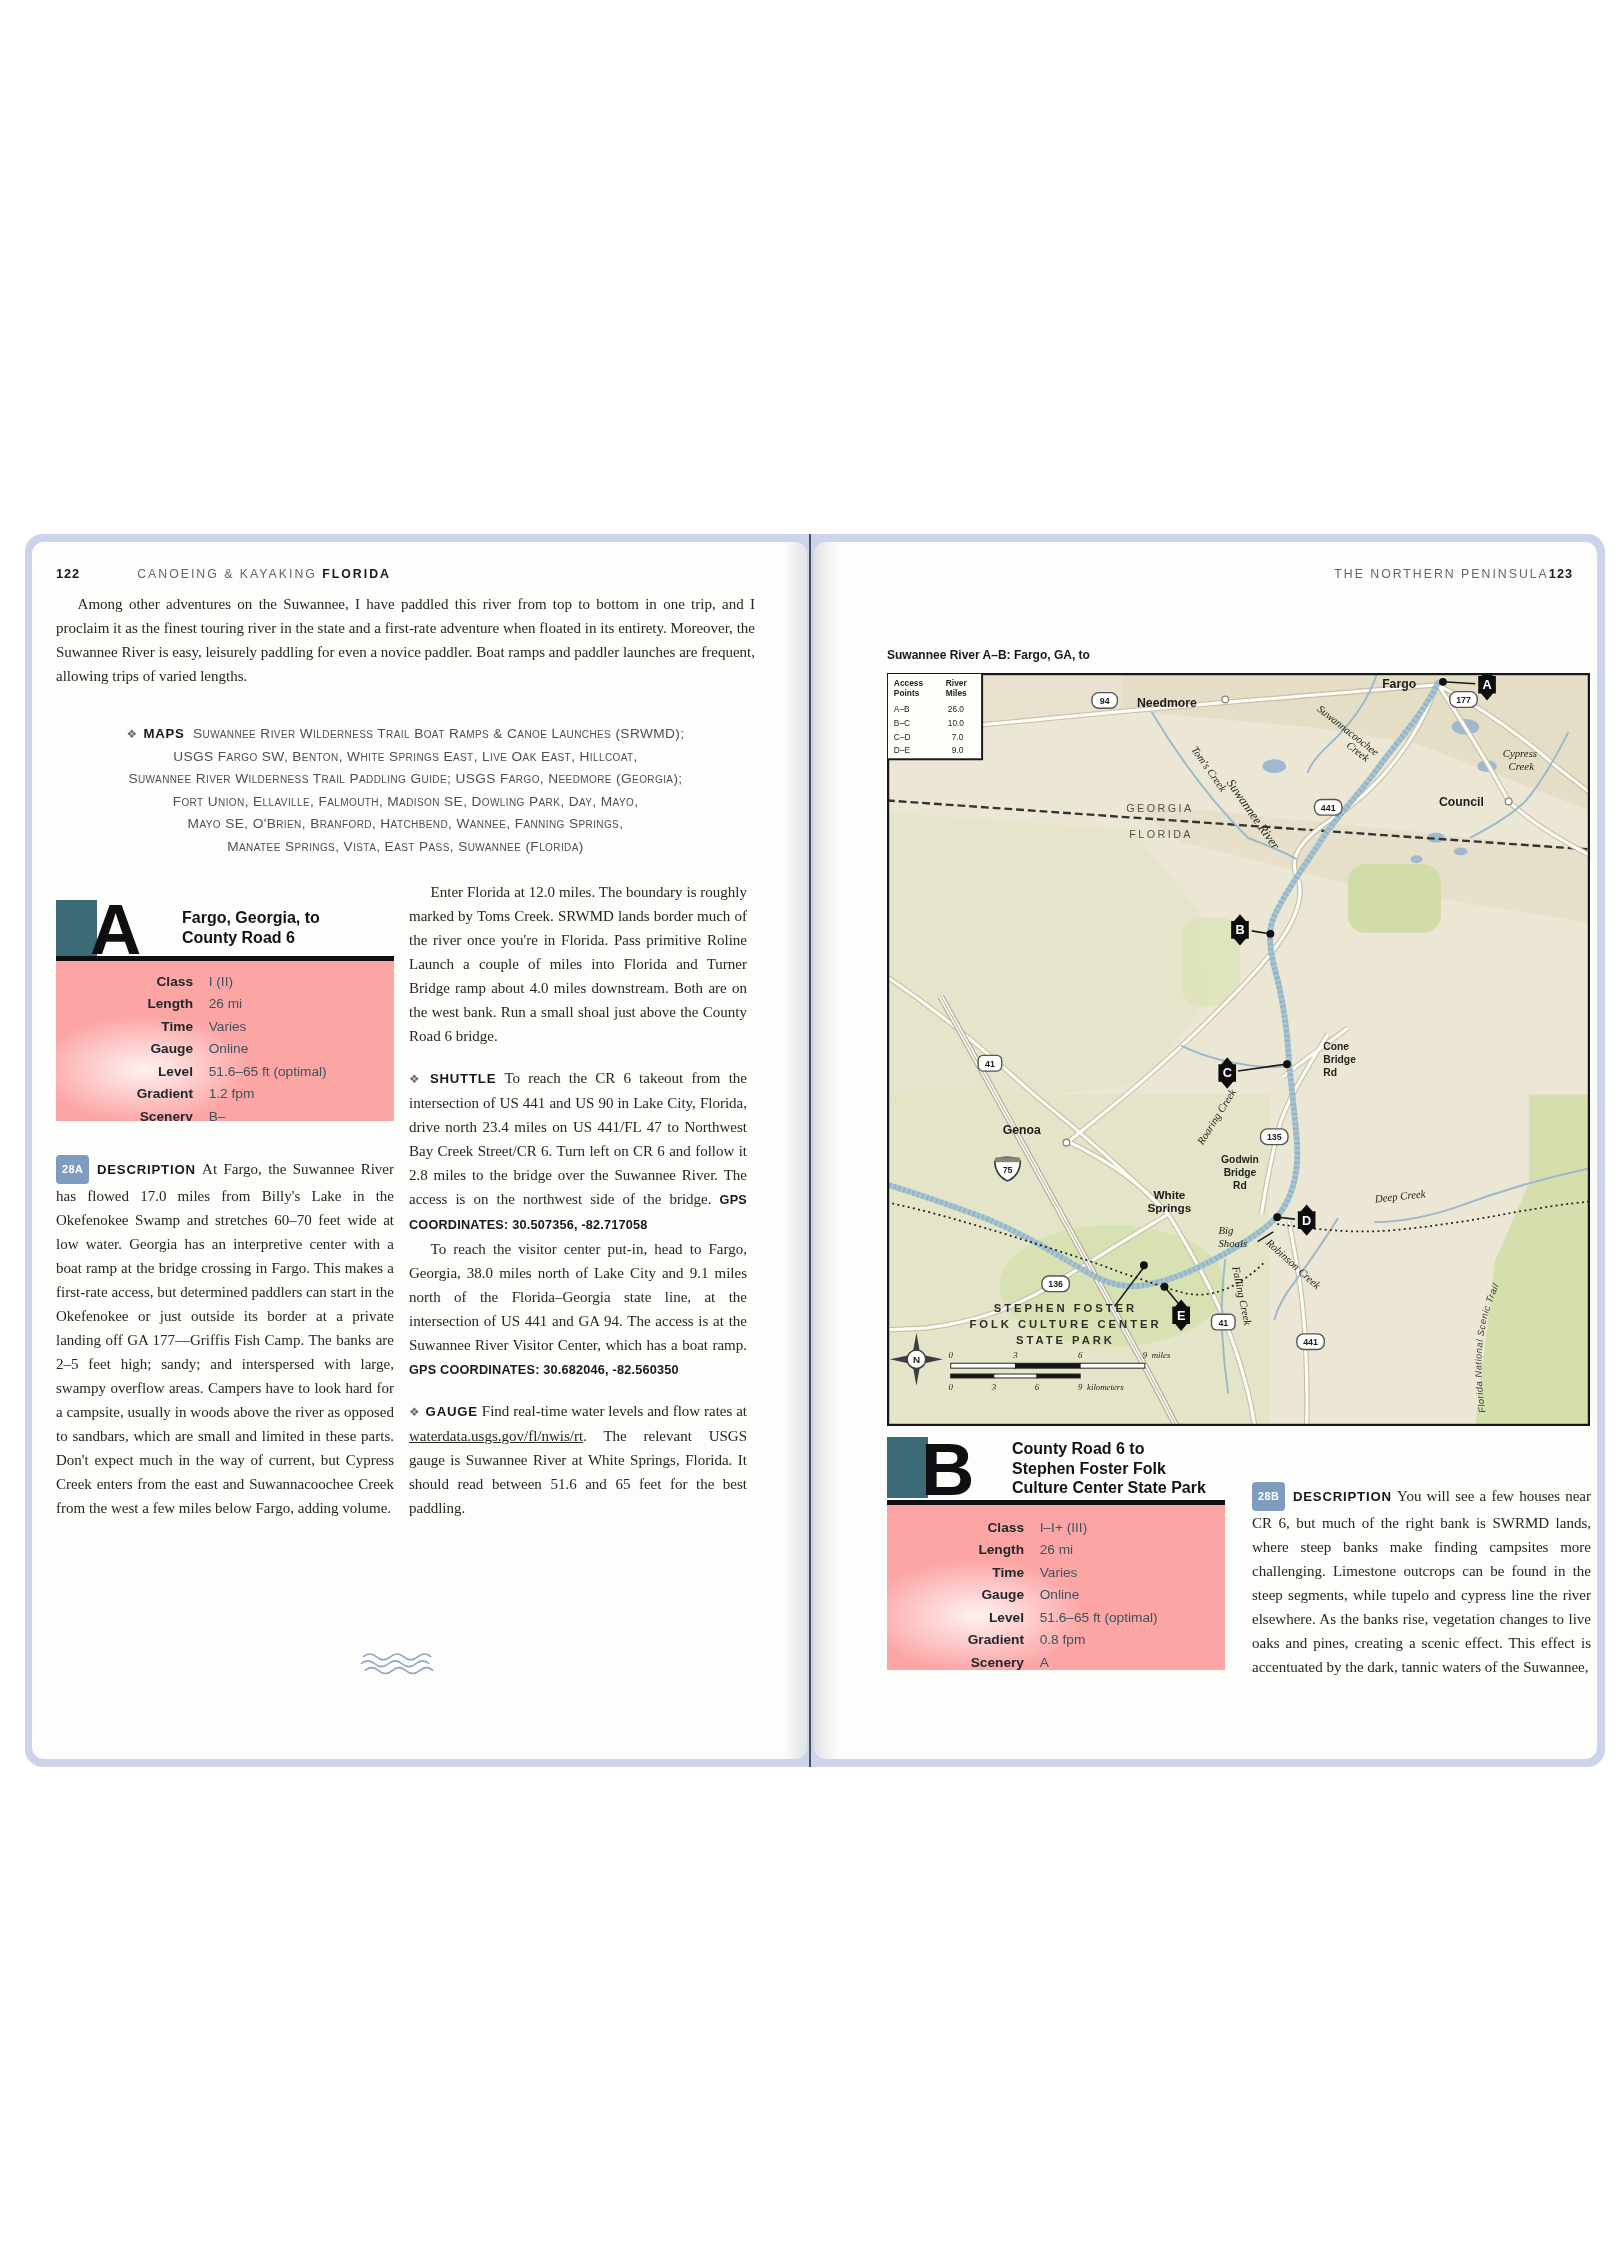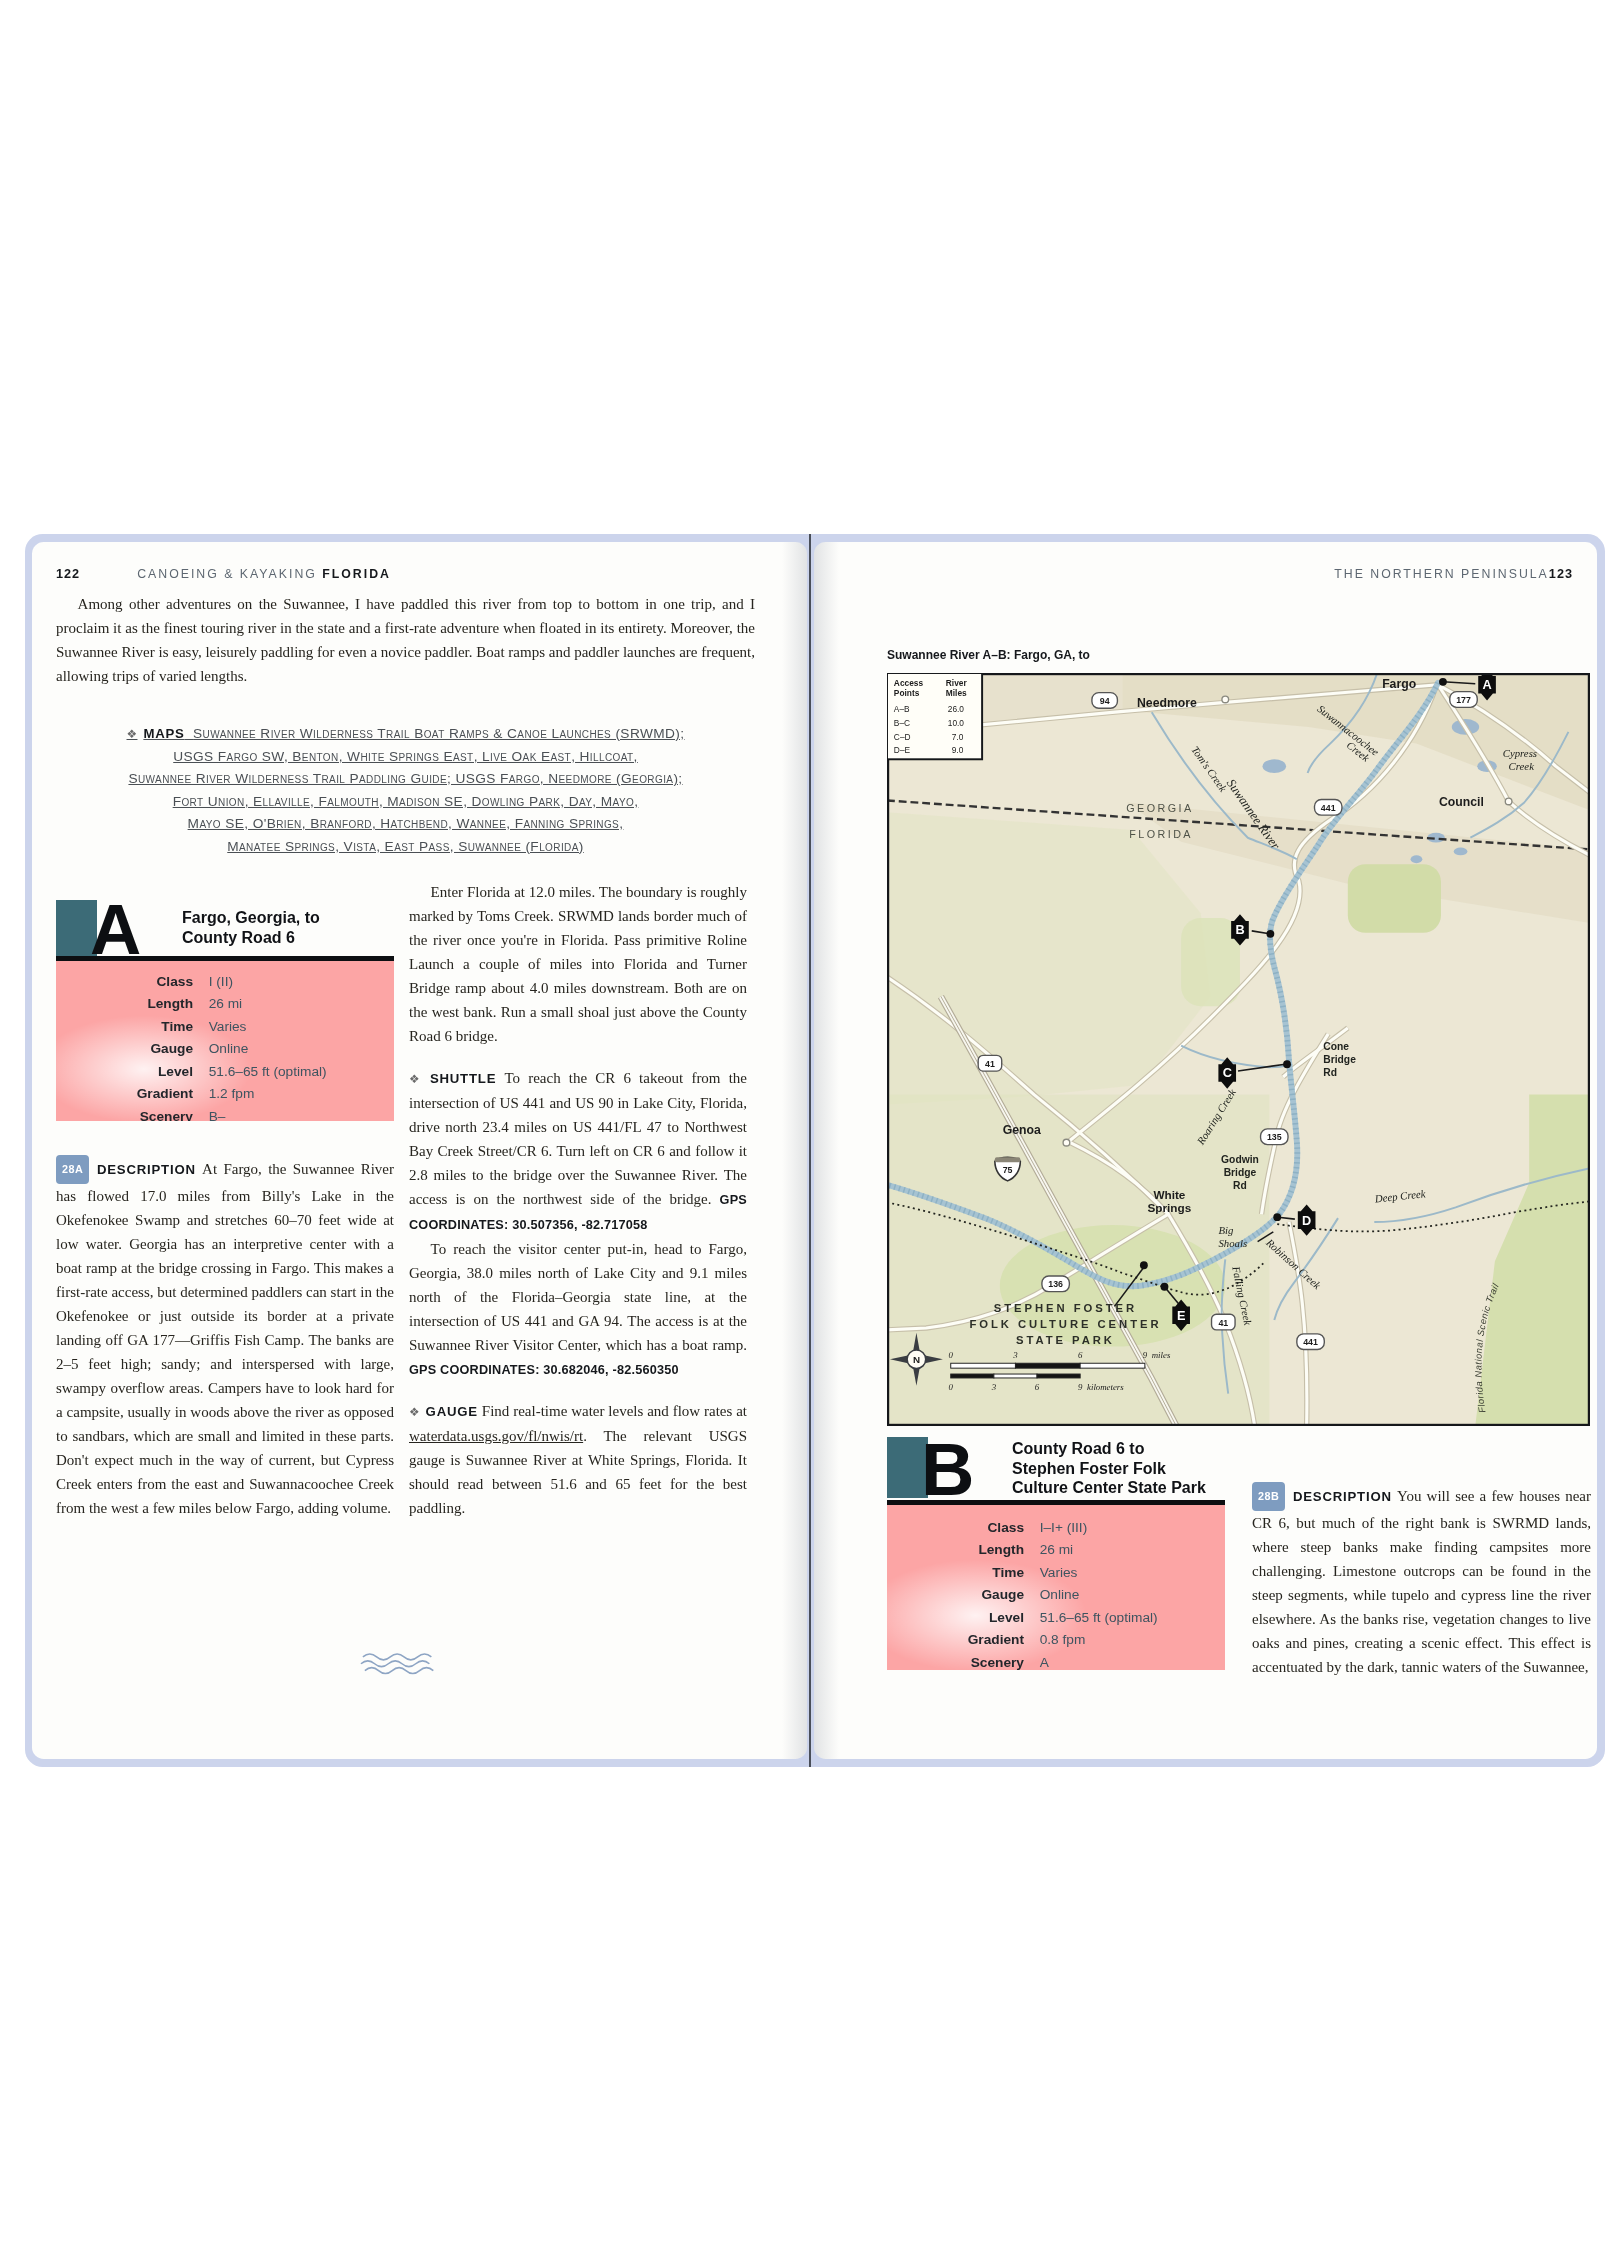--- a/index.html
+++ b/index.html
@@ -71,21 +71,21 @@
   <div class="gutter"></div>
 </div>
 
 <div class="abs" style="left:56px;top:567px;display:flex;align-items:baseline;gap:57px;">
   <span class="pagenum">122</span>
   <span class="runhead"><span>CANOEING &amp; KAYAKING</span>&nbsp;<span class="runbold">FLORIDA</span></span>
 </div>
 
 <p class="abs body-text indent" style="left:56px;top:592px;width:699px;margin:0;">Among other adventures on the Suwannee, I have paddled this river from top to bottom in one trip, and I proclaim it as the finest touring river in the state and a first-rate adventure when floated in its entirety. Moreover, the Suwannee River is easy, leisurely paddling for even a novice paddler. Boat ramps and paddler launches are frequent, allowing trips of varied lengths.</p>
 
-<div class="abs mapsblock" style="left:56px;top:723px;width:699px;text-decoration:underline;">
+<div class="abs mapsblock" style="left:56px;top:723px;width:699px;">
   <div><span class="compass-glyph">❖</span><span class="seclabel">MAPS</span>&nbsp;&nbsp;<span>Suwannee River Wilderness Trail Boat Ramps &amp; Canoe Launches (SRWMD);</span></div>
   <div>USGS Fargo SW, Benton, White Springs East, Live Oak East, Hillcoat,</div>
   <div>Suwannee River Wilderness Trail Paddling Guide; USGS Fargo, Needmore (Georgia);</div>
   <div>Fort Union, Ellaville, Falmouth, Madison SE, Dowling Park, Day, Mayo,</div>
   <div>Mayo SE, O'Brien, Branford, Hatchbend, Wannee, Fanning Springs,</div>
   <div>Manatee Springs, Vista, East Pass, Suwannee (Florida)</div>
 </div>
 
 <div class="tealsq" style="left:56px;top:900px;width:41px;height:56px;"></div>
 <div class="bigletter" style="left:90px;top:894px;font-size:71px;">A</div>

